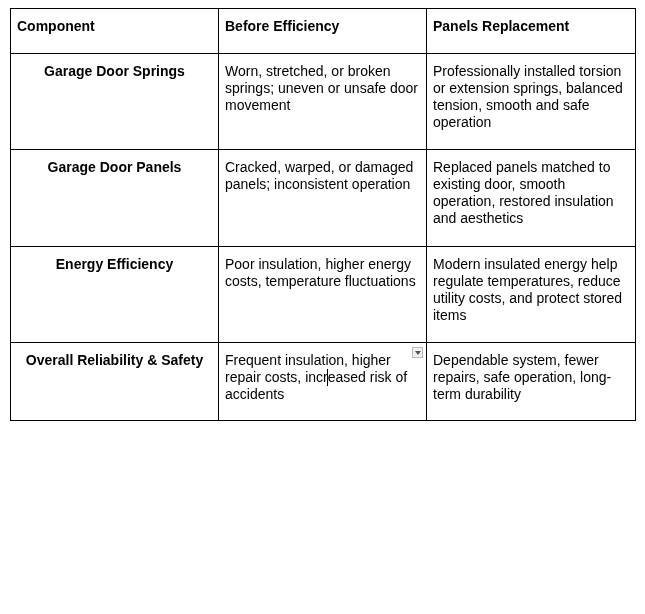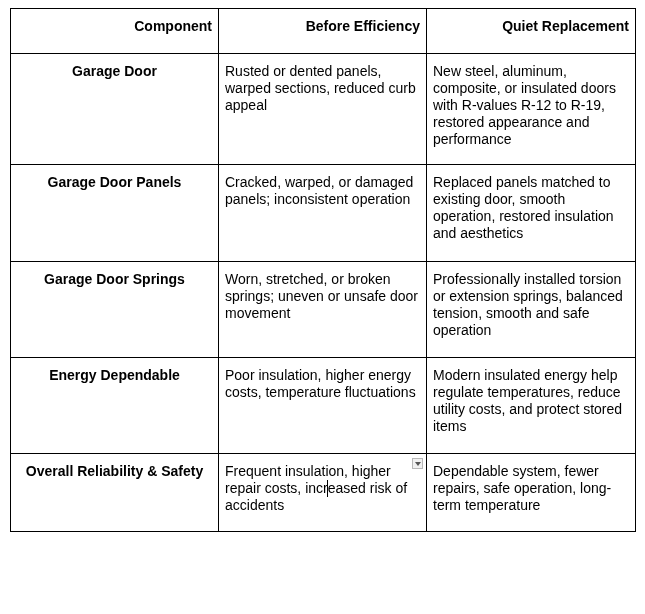--- a/index.html
+++ b/index.html
@@ -2,21 +2,21 @@
 <html><head>
 <meta charset="utf-8">
 <style>
   html, body { margin: 0; padding: 0; background: #ffffff; }
   body { width: 645px; height: 614px; position: relative; overflow: hidden;
          font-family: "Liberation Sans", sans-serif; color: #000; }
   table.cmp { position: absolute; left: 10px; top: 8px; border-collapse: collapse;
               table-layout: fixed; width: 625px; }
   table.cmp td, table.cmp th { border: 1px solid #000; vertical-align: top;
               font-size: 14px; line-height: 17px; padding: 9px 6px 6px 6px; }
-  table.cmp th { font-weight: bold; text-align: right; margin-top: 8px; }
+  table.cmp th { font-weight: bold; text-align: left; margin-top: 8px; }
   td.comp { font-weight: bold; text-align: center; }
   col.c1 { width: 208px; } col.c2 { width: 208px; } col.c3 { width: 209px; }
   .cellwrap { position: relative; }
   .dd-icon { position: absolute; right: -3px; top: -5px; width: 11px; height: 11px;
              border: 1px solid #b8b8b8; background: #f1f1f1; box-sizing: border-box; }
   .dd-icon::after { content: ""; position: absolute; left: 2px; top: 3px;
              border-left: 3px solid transparent; border-right: 3px solid transparent;
              border-top: 4px solid #555; }
   .caret { display: inline-block; width: 1px; height: 17px; background: #000;
            vertical-align: -4px; margin: 0 -0.5px; }
@@ -27,46 +27,41 @@
 <table class="cmp">
   <colgroup>
       <col class="c1">
       <col class="c2">
       <col class="c3">
     </colgroup>
   <tbody>
       <tr style="height:45px">
     <th>Component</th>
     <th>Before Efficiency</th>
-    <th>Quiet Replacement</th>
+    <th>Panels Replacement</th>
   </tr>
-  <tr style="height:111px">
-    <td class="comp">Garage Door</td>
-    <td>Rusted or dented panels, warped sections, reduced curb appeal</td>
-    <td>New steel, aluminum, composite, or insulated doors with R-values R-12 to R-19, restored appearance and performance</td>
+  <tr style="height:96px">
+    <td class="comp">Garage Door Springs</td>
+    <td>Worn, stretched, or broken springs; uneven or unsafe door movement</td>
+    <td>Professionally installed torsion or extension springs, balanced tension, smooth and safe operation</td>
   </tr>
   <tr style="height:97px">
     <td class="comp">Garage Door Panels</td>
     <td>Cracked, warped, or damaged panels; inconsistent operation</td>
     <td>Replaced panels matched to existing door, smooth operation, restored insulation and aesthetics</td>
   </tr>
   <tr style="height:96px">
-    <td class="comp">Garage Door Springs</td>
-    <td>Worn, stretched, or broken springs; uneven or unsafe door movement</td>
-    <td>Professionally installed torsion or extension springs, balanced tension, smooth and safe operation</td>
-  </tr>
-  <tr style="height:96px">
-    <td class="comp">Energy Dependable</td>
+    <td class="comp">Energy Efficiency</td>
     <td>Poor insulation, higher energy costs, temperature fluctuations</td>
     <td>Modern insulated energy help regulate temperatures, reduce utility costs, and protect stored items</td>
   </tr>
   <tr style="height:78px">
     <td class="comp">Overall Reliability &amp; Safety</td>
     <td>
       <div class="cellwrap">
         <span>Frequent insulation, higher repair costs, incr</span><span class="caret"></span><span>eased risk of accidents</span>
         <span class="dd-icon"></span>
       </div>
     </td>
-    <td>Dependable system, fewer repairs, safe operation, long-term temperature</td>
+    <td>Dependable system, fewer repairs, safe operation, long-term durability</td>
   </tr>
 </tbody>
   </table>
 
 </body></html>

